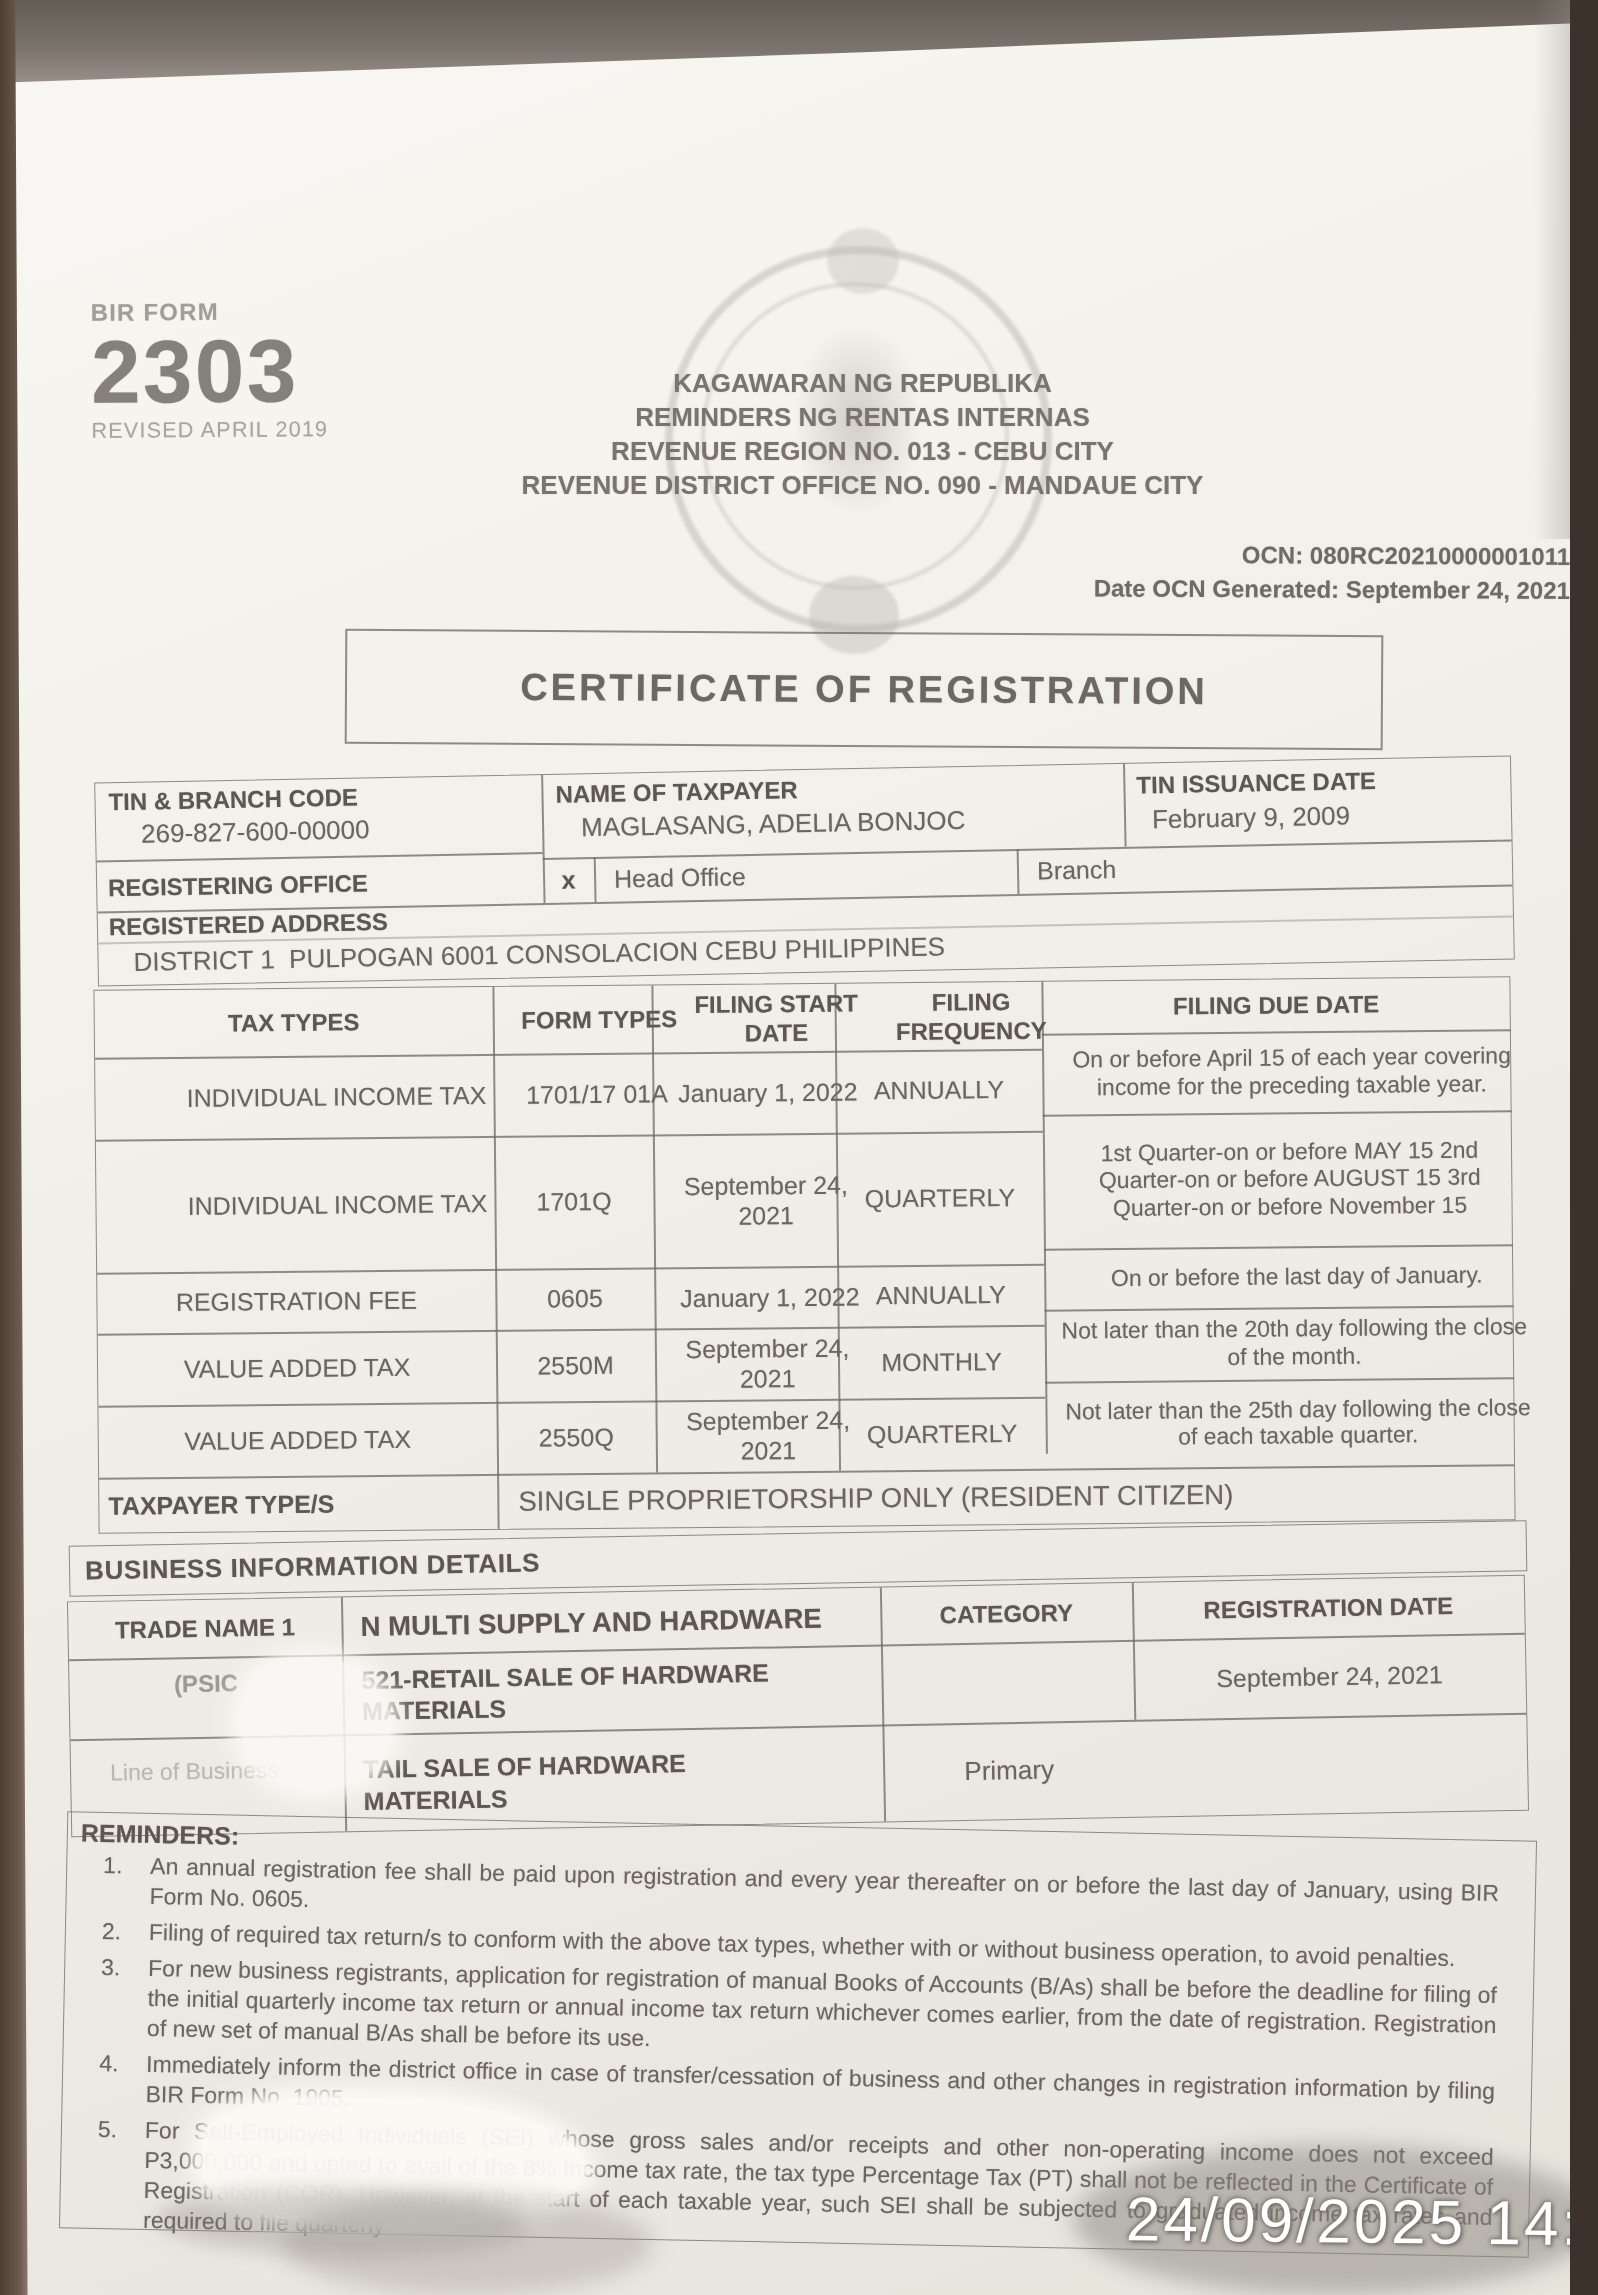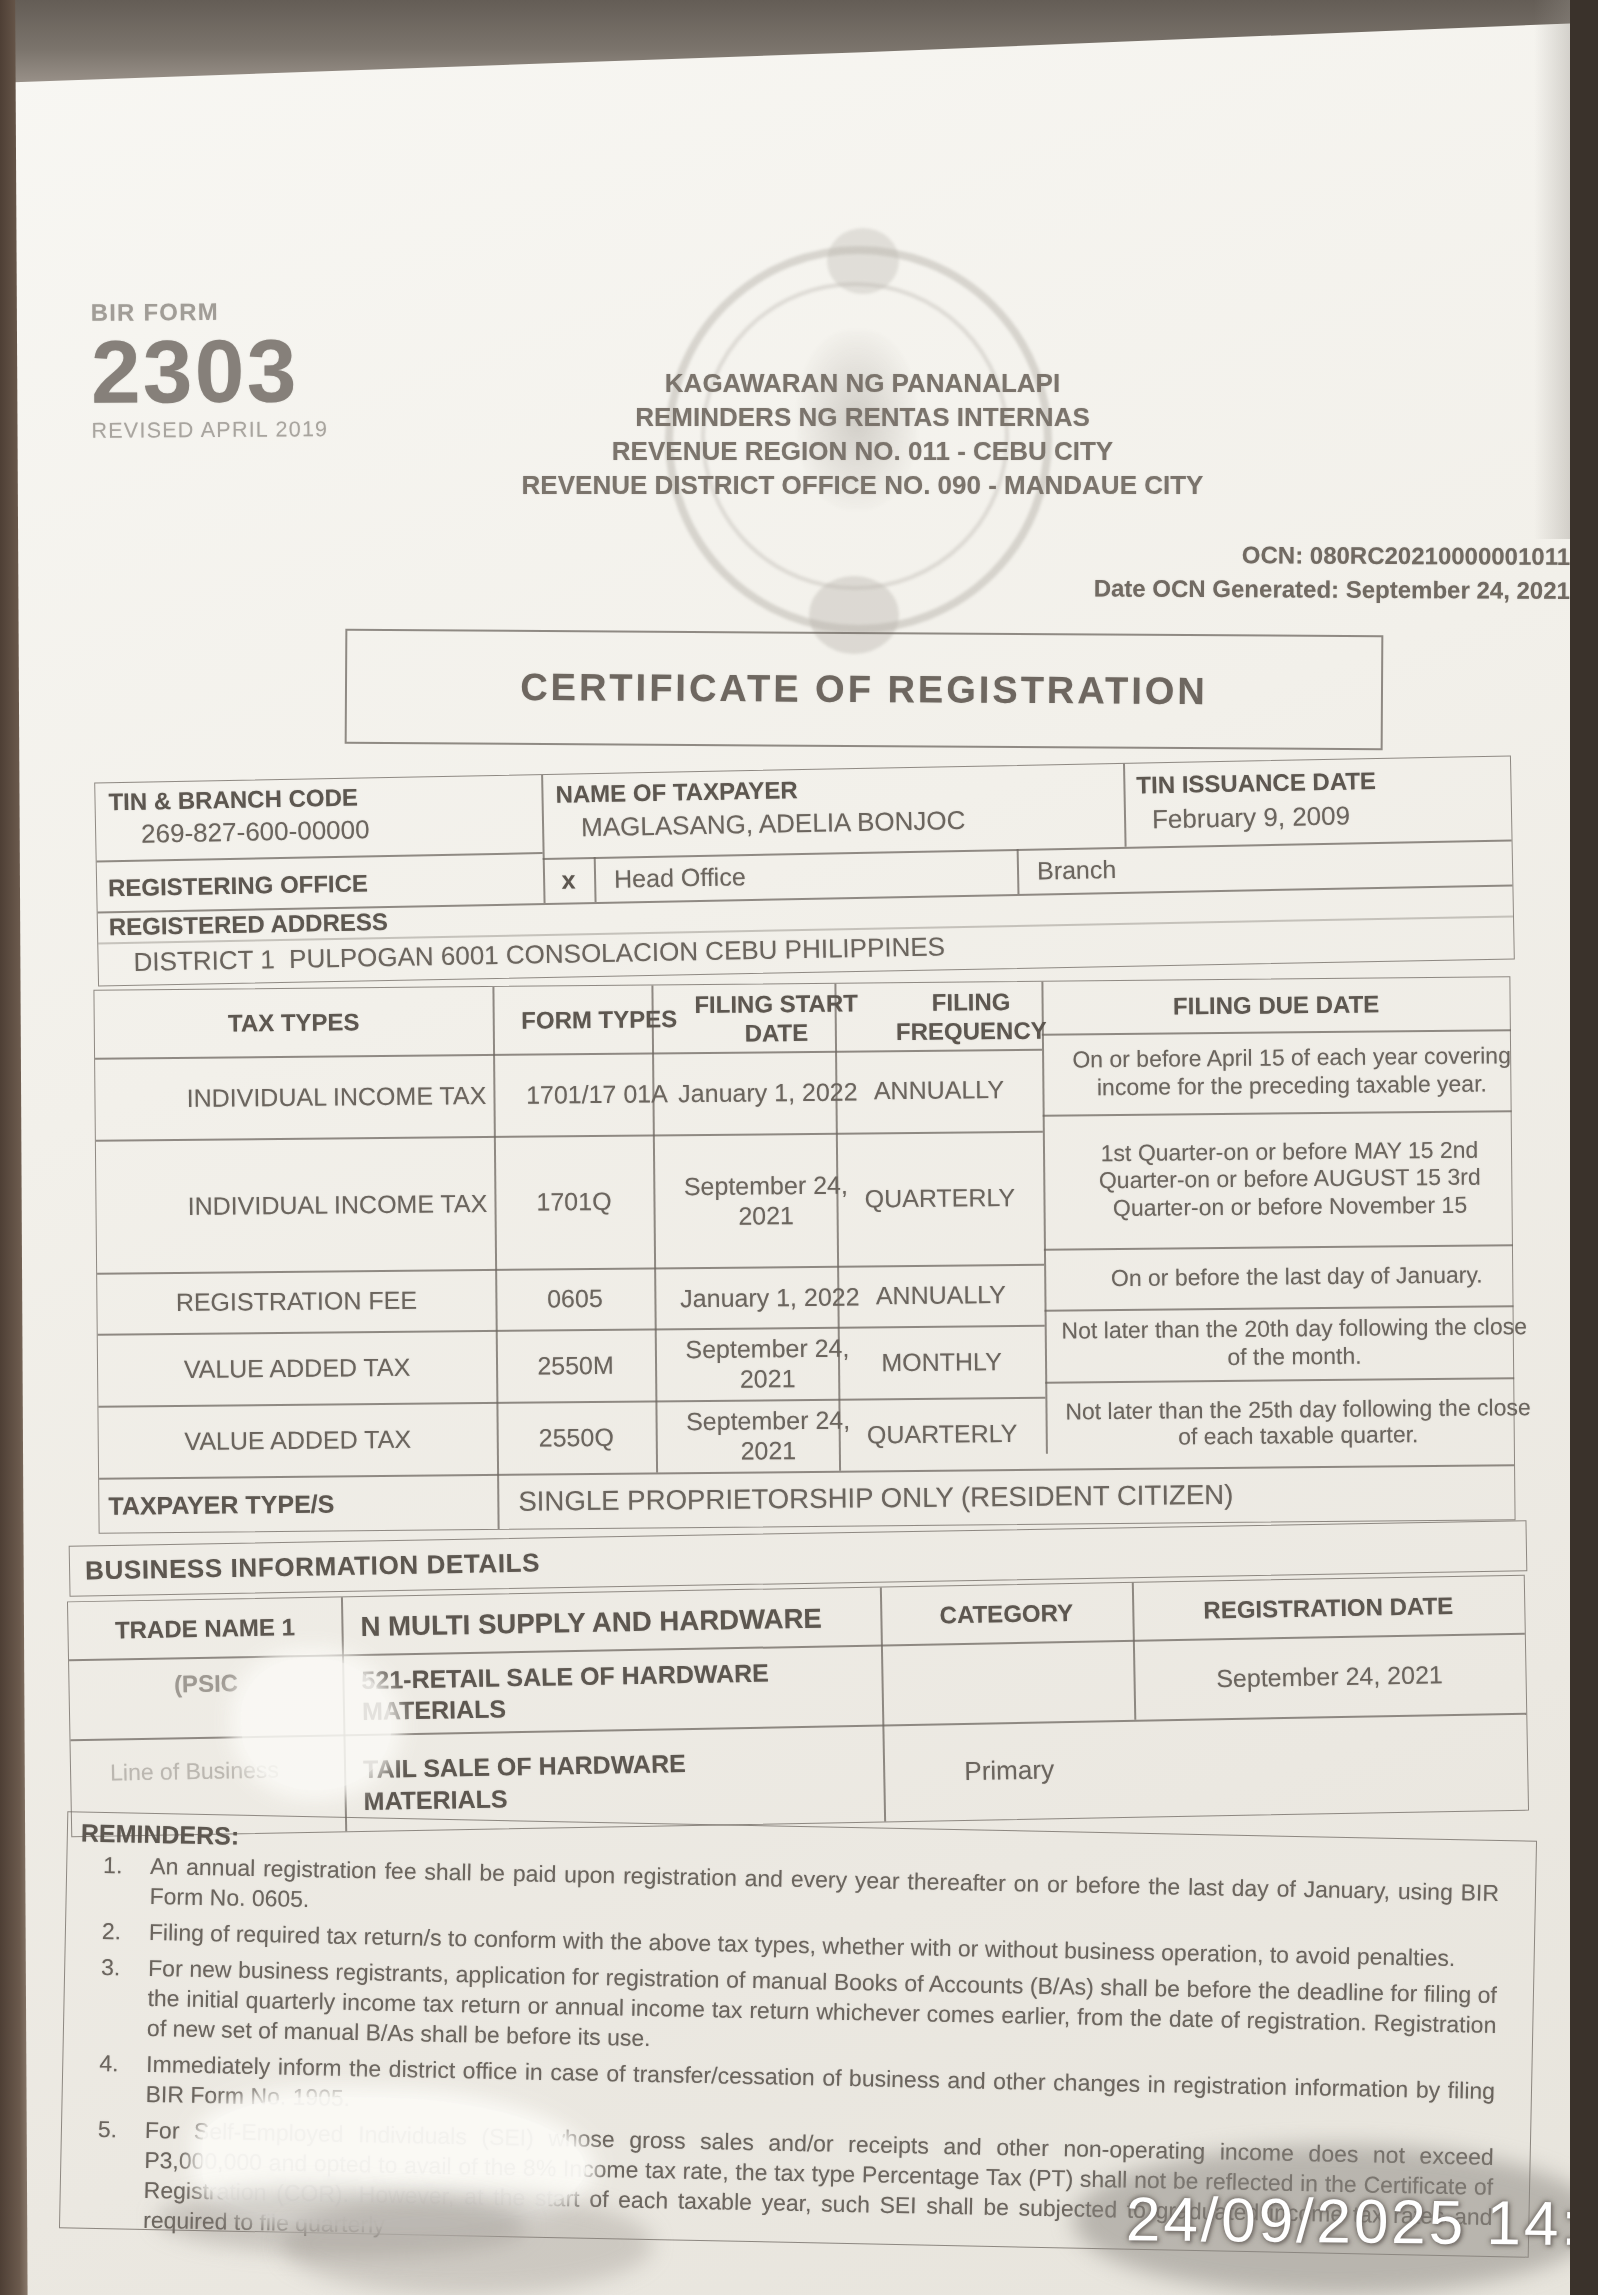--- a/index.html
+++ b/index.html
@@ -63,23 +63,23 @@
 
   <div class="seal">
     <div class="ring1"></div>
     <div class="ring2"></div>
     <div class="core"></div>
     <div class="petal-top"></div>
     <div class="petal-bottom"></div>
   </div>
 
   <div class="abs ink bold" style="left:395px;top:366px;width:935px;text-align:center;font-size:26px;line-height:34px;color:#7b746c;">
-    <div>KAGAWARAN NG PANANALAPI</div>
+    <div>KAGAWARAN NG REPUBLIKA</div>
     <div>REMINDERS NG RENTAS INTERNAS</div>
-    <div>REVENUE REGION NO. 011 - CEBU CITY</div>
+    <div>REVENUE REGION NO. 013 - CEBU CITY</div>
     <div>REVENUE DISTRICT OFFICE NO. 090 - MANDAUE CITY</div>
   </div>
 
   <div class="abs ink bold" style="left:809px;top:538px;width:761px;text-align:right;font-size:24px;line-height:34px;color:#716a62;transform:rotate(.3deg);">
     <div>OCN: 080RC20210000001011</div>
     <div>Date OCN Generated: September 24, 2021</div>
   </div>
 
   <div class="boxed" style="left:345px;top:632px;width:1034px;height:111px;transform:rotate(.35deg);border-width:2.4px;">
     <div class="cell ink" style="left:0;top:0;width:100%;height:100%;font-size:38px;letter-spacing:3px;font-weight:600;color:#6e6760;">CERTIFICATE OF REGISTRATION</div>

